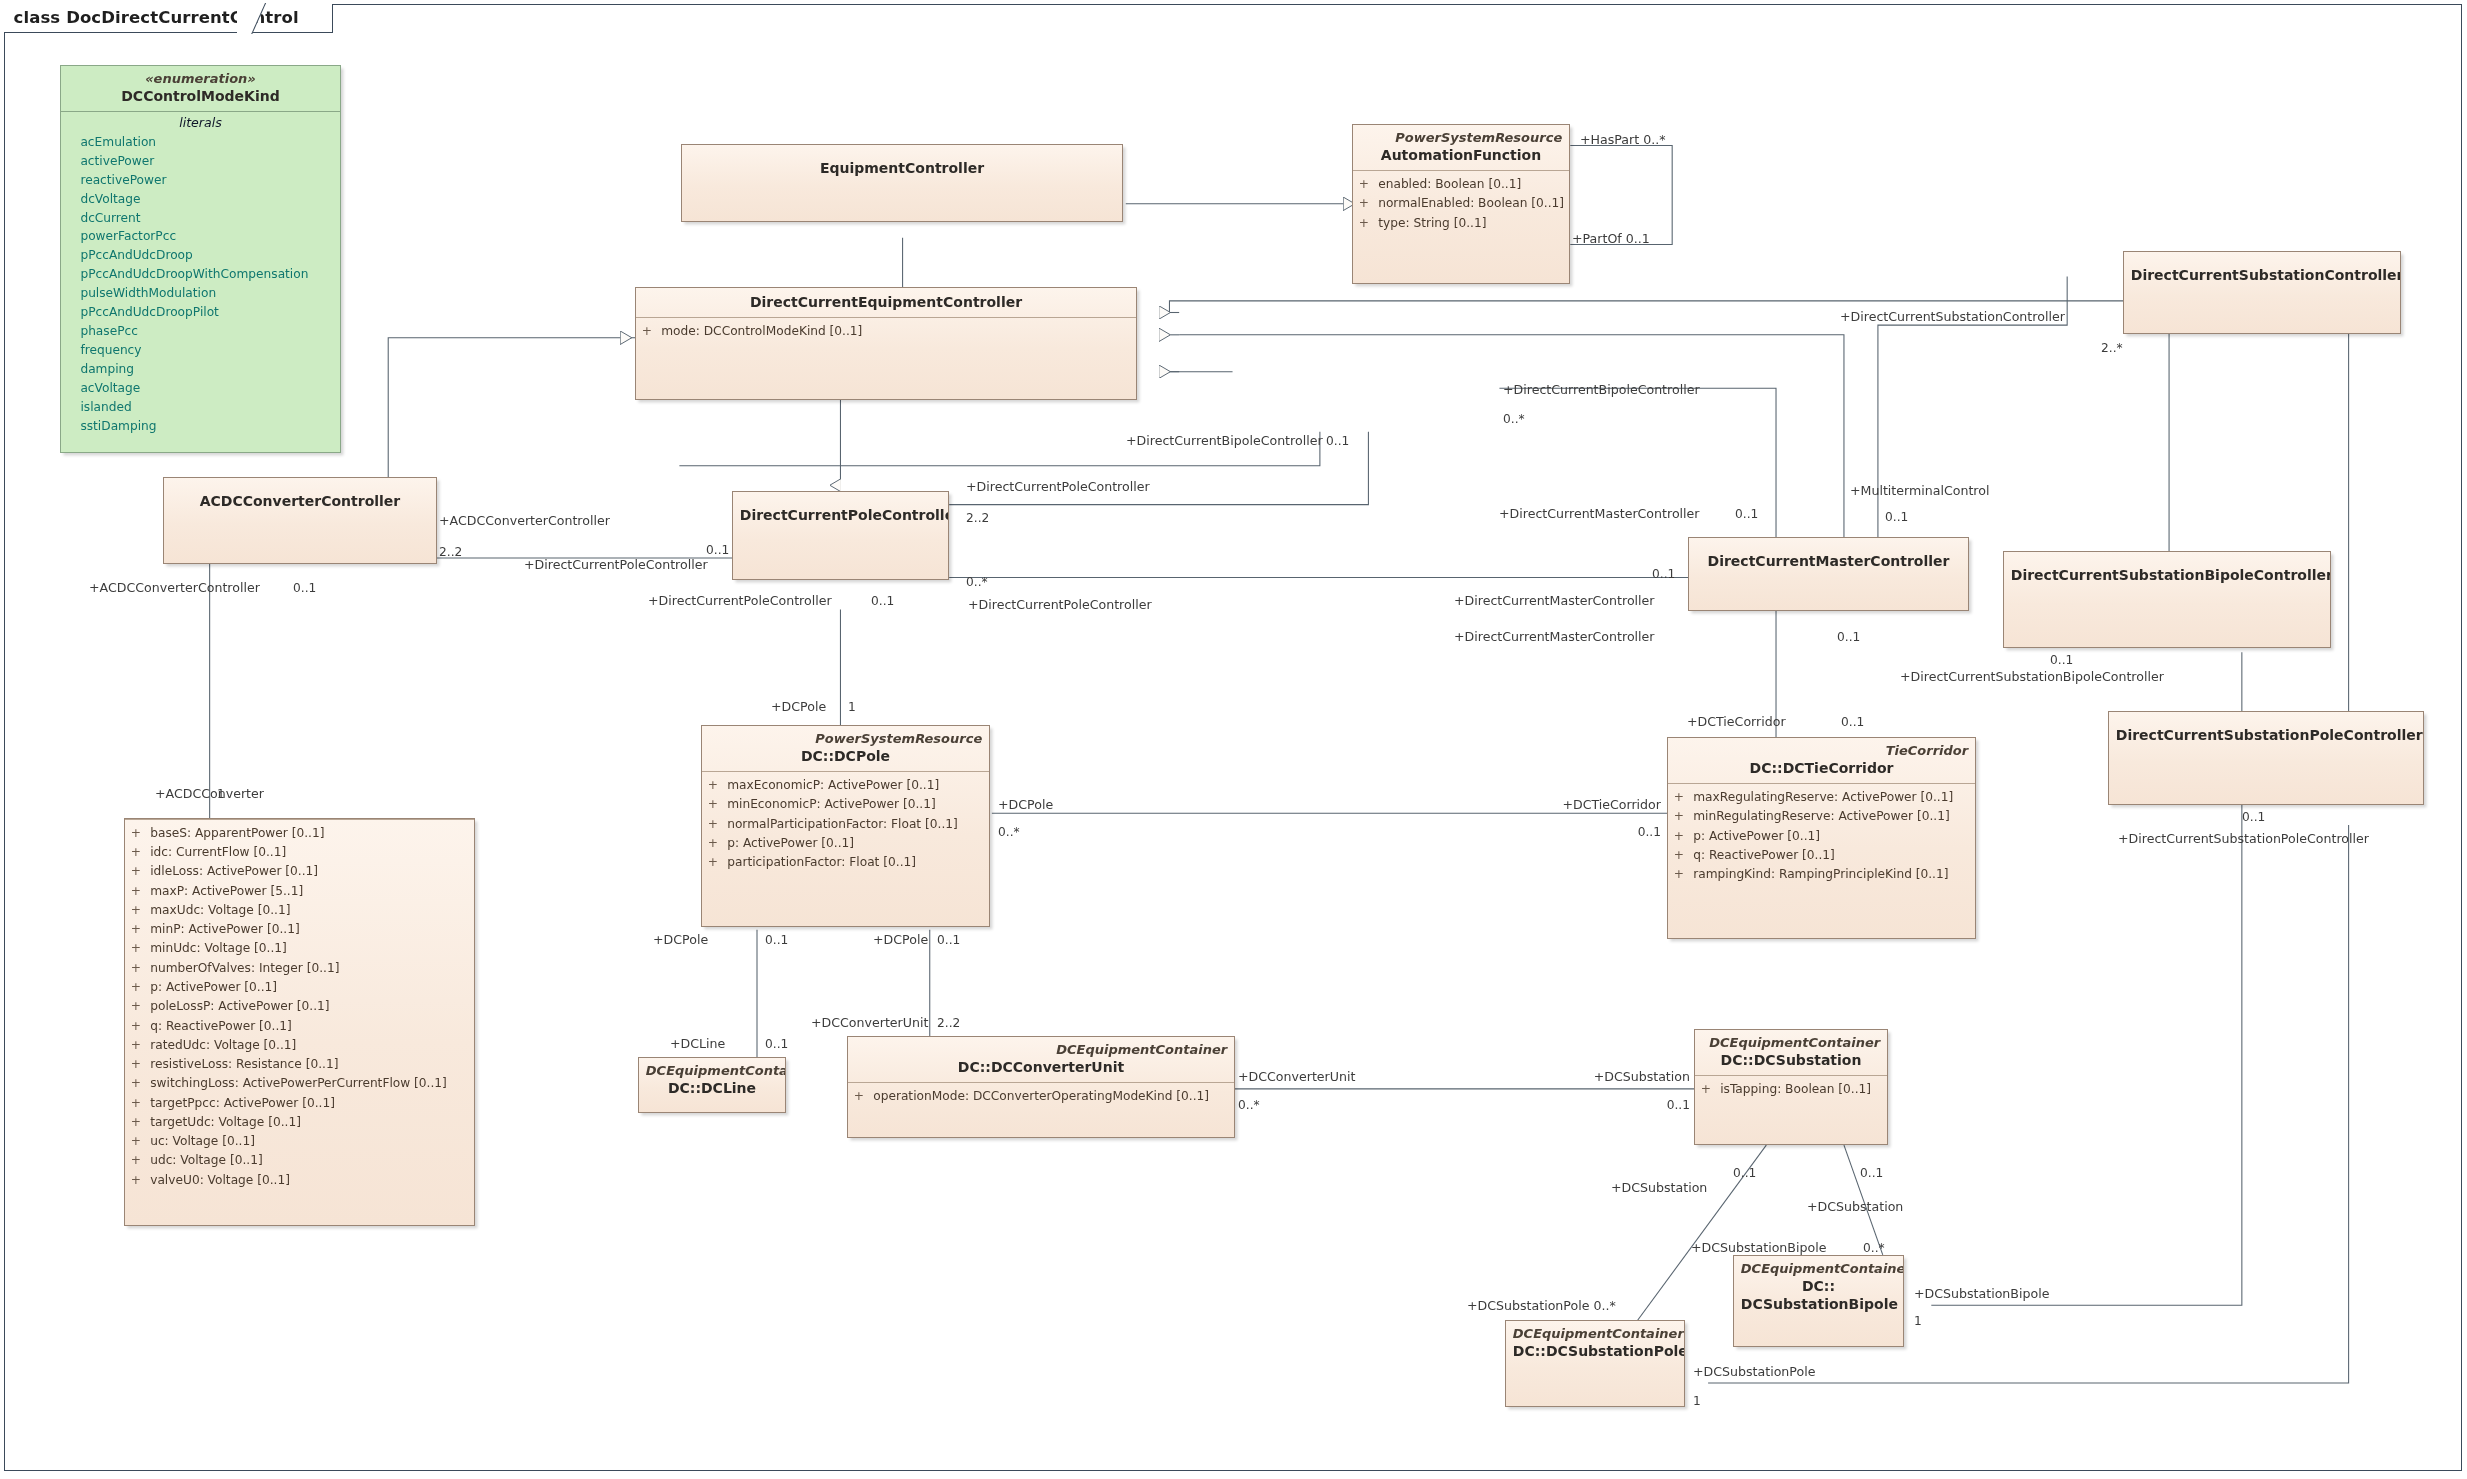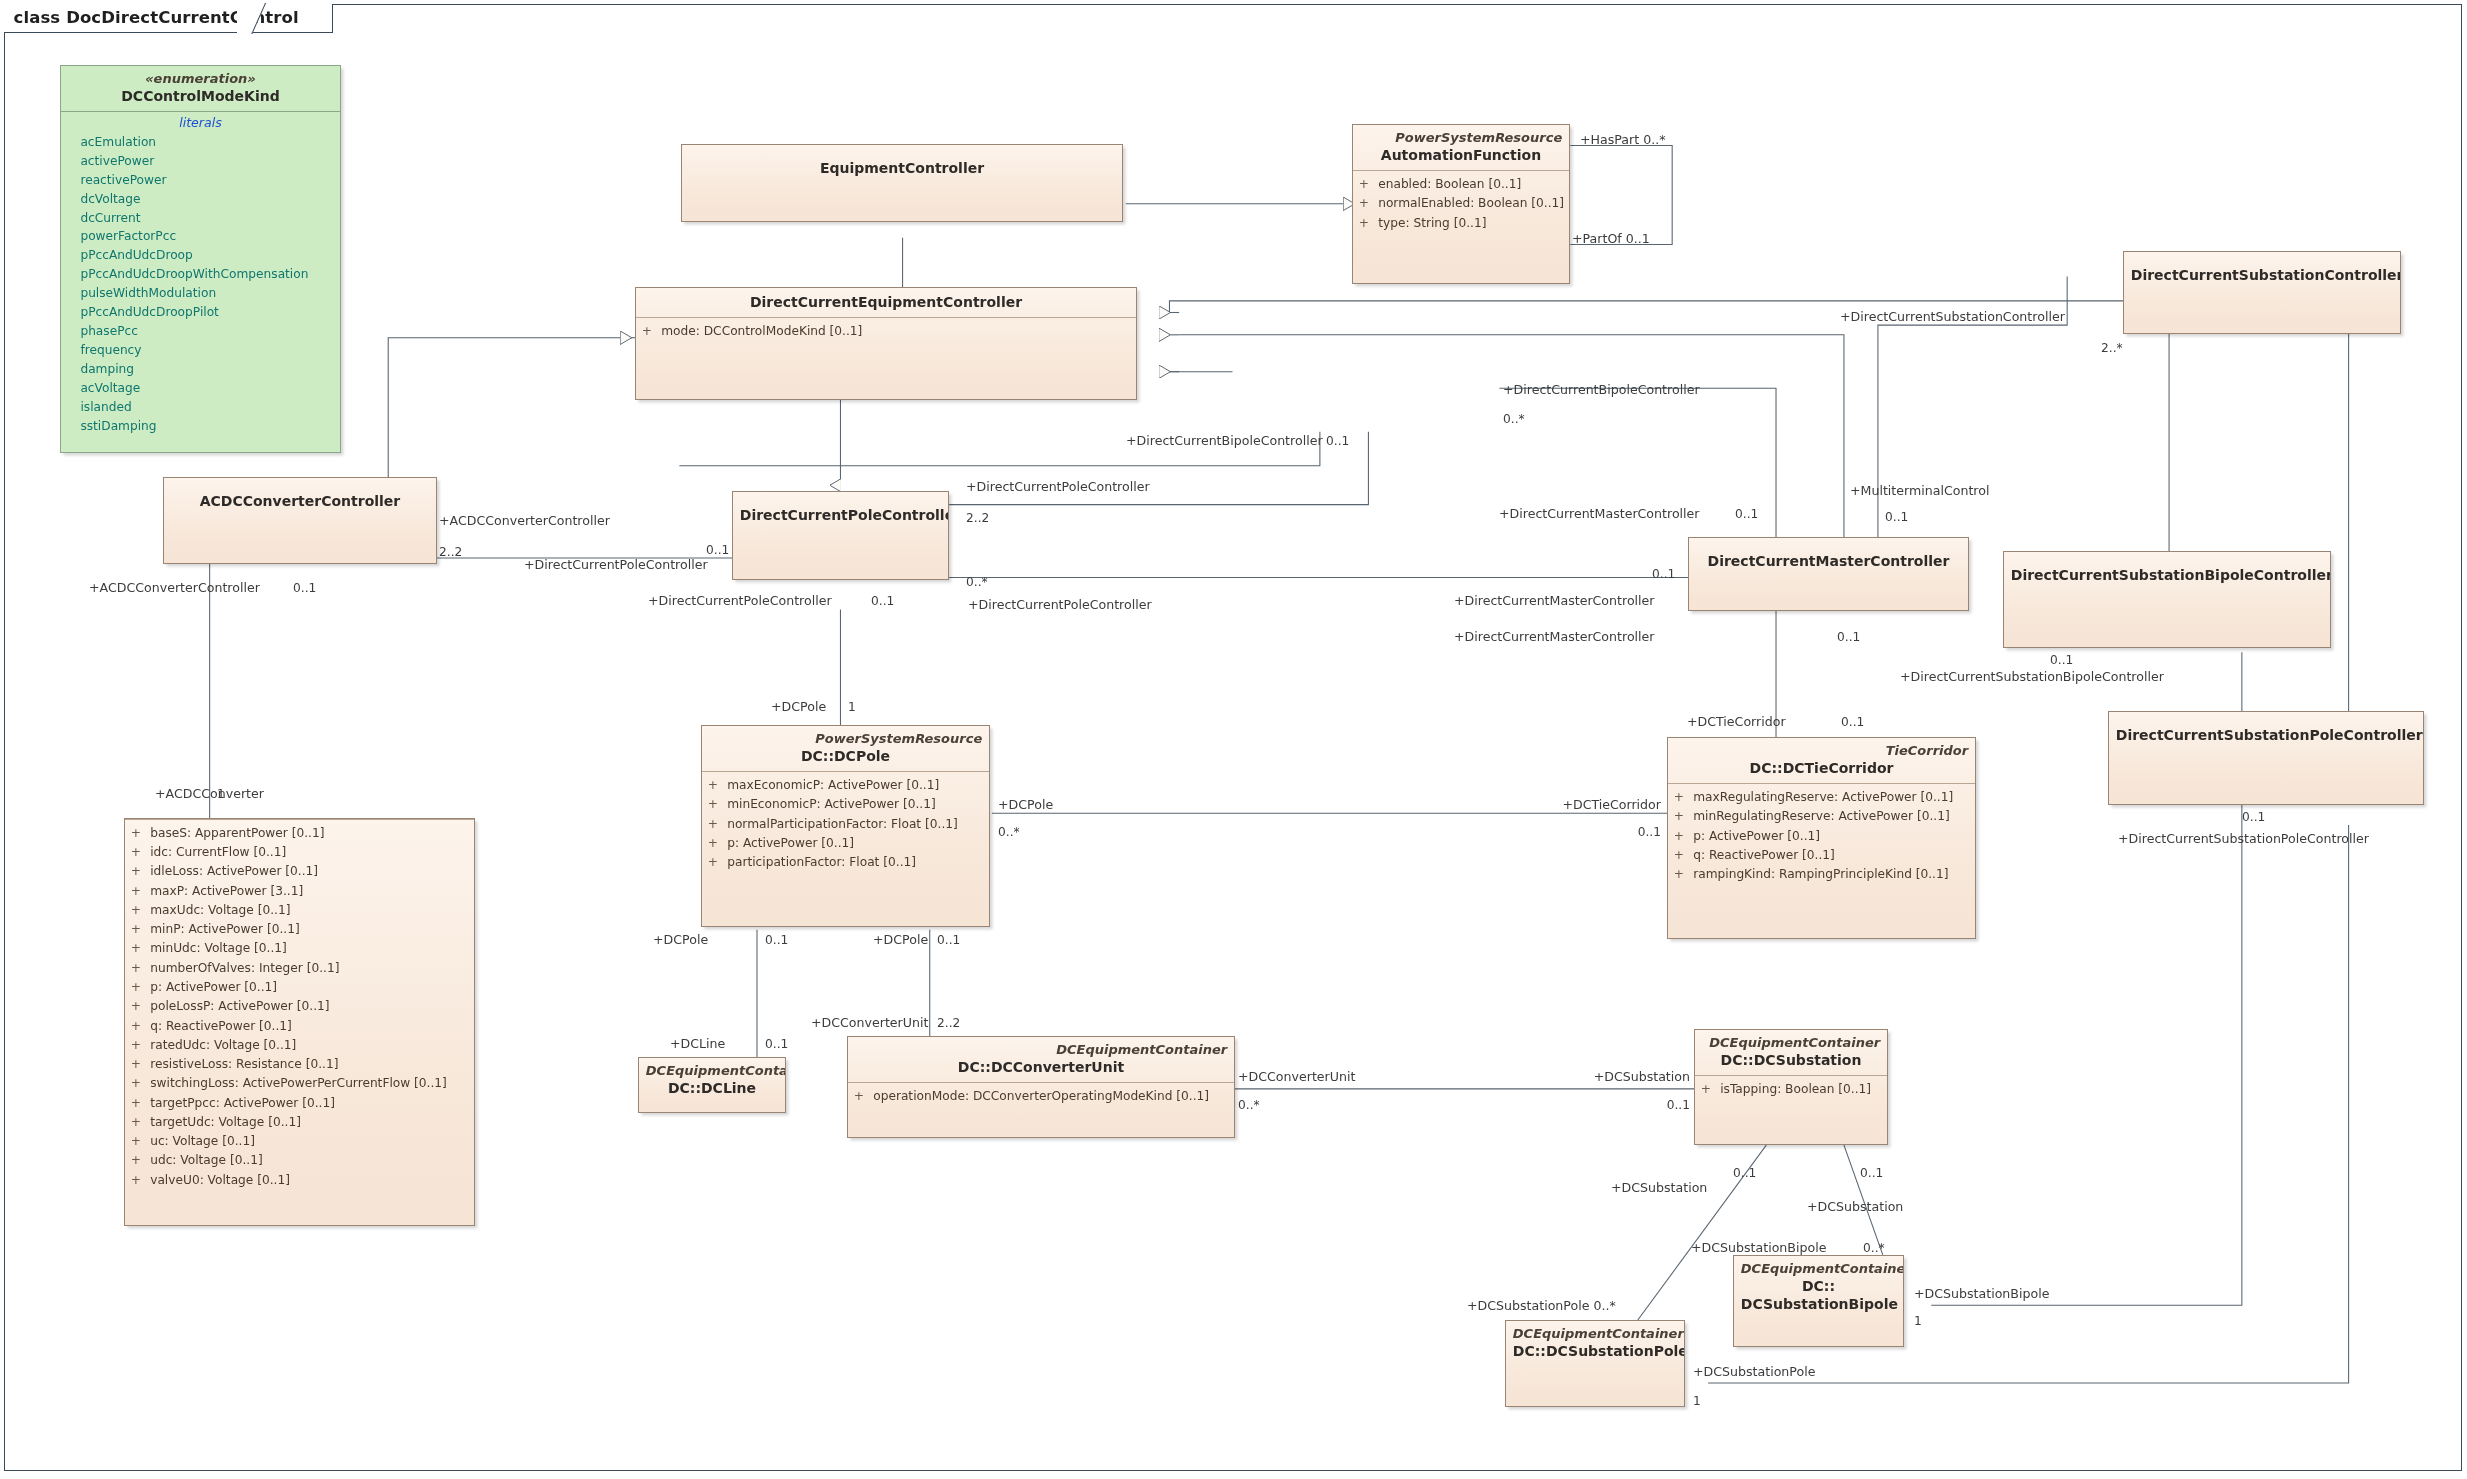--- a/index.html
+++ b/index.html
@@ -124,21 +124,21 @@
     flex: 0 0 19.4px;
     text-align: left;
     color: #6b5a4b;
   }
   .lits {
     padding: 1.9px 5.8px 5.8px 5.8px;
   }
   .lit-title {
     font-size: 12.6px;
     font-style: italic;
-    color: #1d4ed8;
+    color: #0f172a;
     text-align: center;
     line-height: 1.5;
   }
   .lit {
     font-size: 12.2px;
     color: #0f766e;
     line-height: 1.55;
     padding-left: 13.6px;
     white-space: nowrap;
   }
@@ -433,21 +433,21 @@
       <div class="attr">
           <span class="vis">+</span>
           <span>idc: CurrentFlow [0..1]</span>
         </div>
       <div class="attr">
           <span class="vis">+</span>
           <span>idleLoss: ActivePower [0..1]</span>
         </div>
       <div class="attr">
           <span class="vis">+</span>
-          <span>maxP: ActivePower [3..1]</span>
+          <span>maxP: ActivePower [5..1]</span>
         </div>
       <div class="attr">
           <span class="vis">+</span>
           <span>maxUdc: Voltage [0..1]</span>
         </div>
       <div class="attr">
           <span class="vis">+</span>
           <span>minP: ActivePower [0..1]</span>
         </div>
       <div class="attr">

